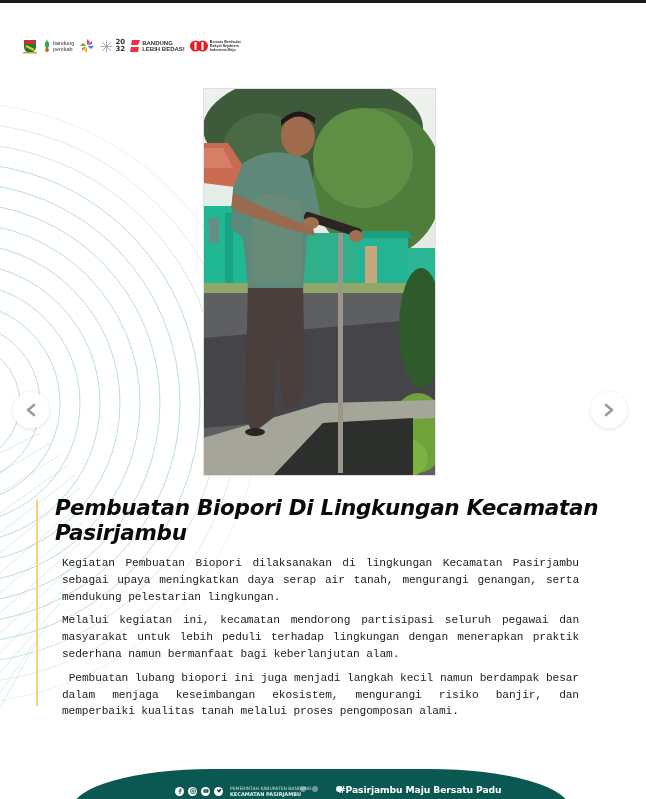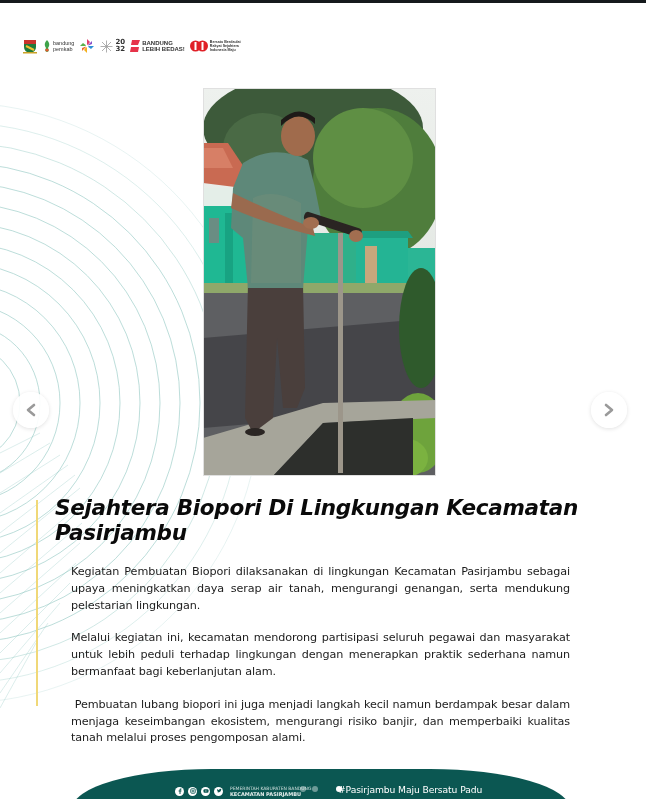--- a/index.html
+++ b/index.html
@@ -23,33 +23,33 @@
   .logo-lebih .txt { font-family: "Liberation Sans", sans-serif; font-size: 6px; line-height: 6.5px; color: #333; font-weight: bold; }
   .logo-merah { display: flex; align-items: center; gap: 2px; }
 
   .photo { position: absolute; left: 203px; top: 85px; width: 233px; height: 388px; overflow: hidden; background: #8a8f8a; }
 
   .accent-line { position: absolute; left: 36px; top: 497px; width: 2px; height: 206px; background: #f0d878; }
 
   .title { position: absolute; left: 55px; top: 492px; width: 560px; font-family: "DejaVu Sans", sans-serif; font-weight: bold; font-style: italic; font-size: 21.5px; line-height: 25px; color: #0a0a0a; letter-spacing: -0.3px; }
 
   .body-text { position: absolute; left: 55px; top: 545px; width: 531px; font-family: "DejaVu Sans", sans-serif; font-size: 11.2px; line-height: 16.8px; color: #1c1c1c; text-align: justify; letter-spacing: -0.1px; }
-  .body-text p { margin: 16px; }
+  .body-text p { margin: 7px; font-family: Liberation Mono, monospace; }
 
   .nav-btn { position: absolute; width: 36px; height: 36px; border-radius: 50%; background: rgba(255,255,255,0.92); box-shadow: 0 1px 4px rgba(0,0,0,0.12); display: flex; align-items: center; justify-content: center; cursor: pointer; }
   .nav-prev { left: 13px; top: 389px; }
   .nav-next { left: 591px; top: 389px; }
 
   .footer { position: absolute; left: 72px; top: 766px; width: 498px; height: 60px; background: #0b5752; border-radius: 140px 140px 0 0 / 40px 40px 0 0; }
   .footer-content { position: absolute; left: 175px; top: 778px; height: 20px; display: flex; align-items: center; gap: 4px; }
   .social-icon { width: 9px; height: 9px; border-radius: 50%; background: #ffffff; display: flex; align-items: center; justify-content: center; }
   .footer-org { font-family: "DejaVu Sans", sans-serif; color: #e7efee; margin-left: 3px; }
   .footer-org .l1 { font-size: 4.5px; line-height: 5px; opacity: 0.85; }
   .footer-org .l2 { font-size: 5px; line-height: 6px; font-weight: bold; }
-  .hashtag { position: absolute; left: 338px; top: 781px; font-family: "DejaVu Sans", sans-serif; font-weight: normal; font-size: 9.2px; line-height: 12px; color: #ffffff; letter-spacing: -0.1px; }
+  .hashtag { position: absolute; left: 338px; top: 781px; font-family: "DejaVu Sans", sans-serif; font-weight: bold; font-size: 9.2px; line-height: 12px; color: #ffffff; letter-spacing: -0.1px; }
 
   .dots { position: absolute; left: 300px; top: 783px; display: flex; gap: 6px; align-items: center; }
   .dot { width: 6px; height: 6px; border-radius: 50%; background: rgba(255,255,255,0.4); }
   .dot.active { background: #ffffff; }
 </style>
 </head>
 <body>
 
 <div class="topbar"></div>
 
@@ -226,21 +226,21 @@
     </svg>
   </div>
   <div class="nav-btn nav-next">
     <svg width="12" height="14" viewBox="0 0 12 14">
       <path d="M3 2 L9 7 L3 12" fill="none" stroke="#9a9a9a" stroke-width="2.6" stroke-linecap="round" stroke-linejoin="round"></path>
     </svg>
   </div>
 
   <div class="accent-line"></div>
 
-  <h1 class="title">Sejahtera Biopori Di Lingkungan Kecamatan Pasirjambu</h1>
+  <h1 class="title">Pembuatan Biopori Di Lingkungan Kecamatan Pasirjambu</h1>
 
   <div class="body-text">
     <p>Kegiatan Pembuatan Biopori dilaksanakan di lingkungan Kecamatan Pasirjambu sebagai upaya meningkatkan daya serap air tanah, mengurangi genangan, serta mendukung pelestarian lingkungan.</p>
     <p>Melalui kegiatan ini, kecamatan mendorong partisipasi seluruh pegawai dan masyarakat untuk lebih peduli terhadap lingkungan dengan menerapkan praktik sederhana namun bermanfaat bagi keberlanjutan alam.</p>
     <p>&nbsp;Pembuatan lubang biopori ini juga menjadi langkah kecil namun berdampak besar dalam menjaga keseimbangan ekosistem, mengurangi risiko banjir, dan memperbaiki kualitas tanah melalui proses pengomposan alami.</p>
   </div>
 
   <div class="footer"></div>
   <div class="footer-content">
     <div class="social-icon">

